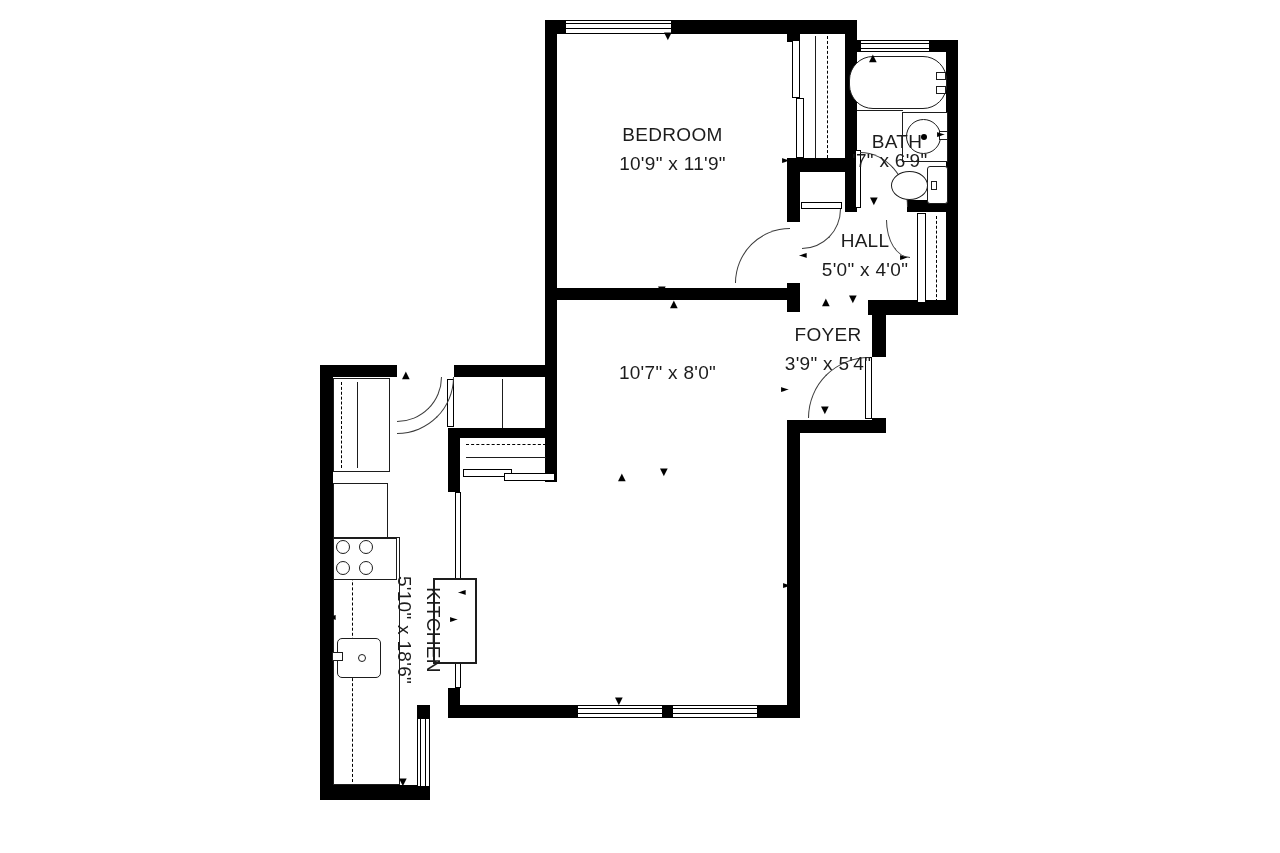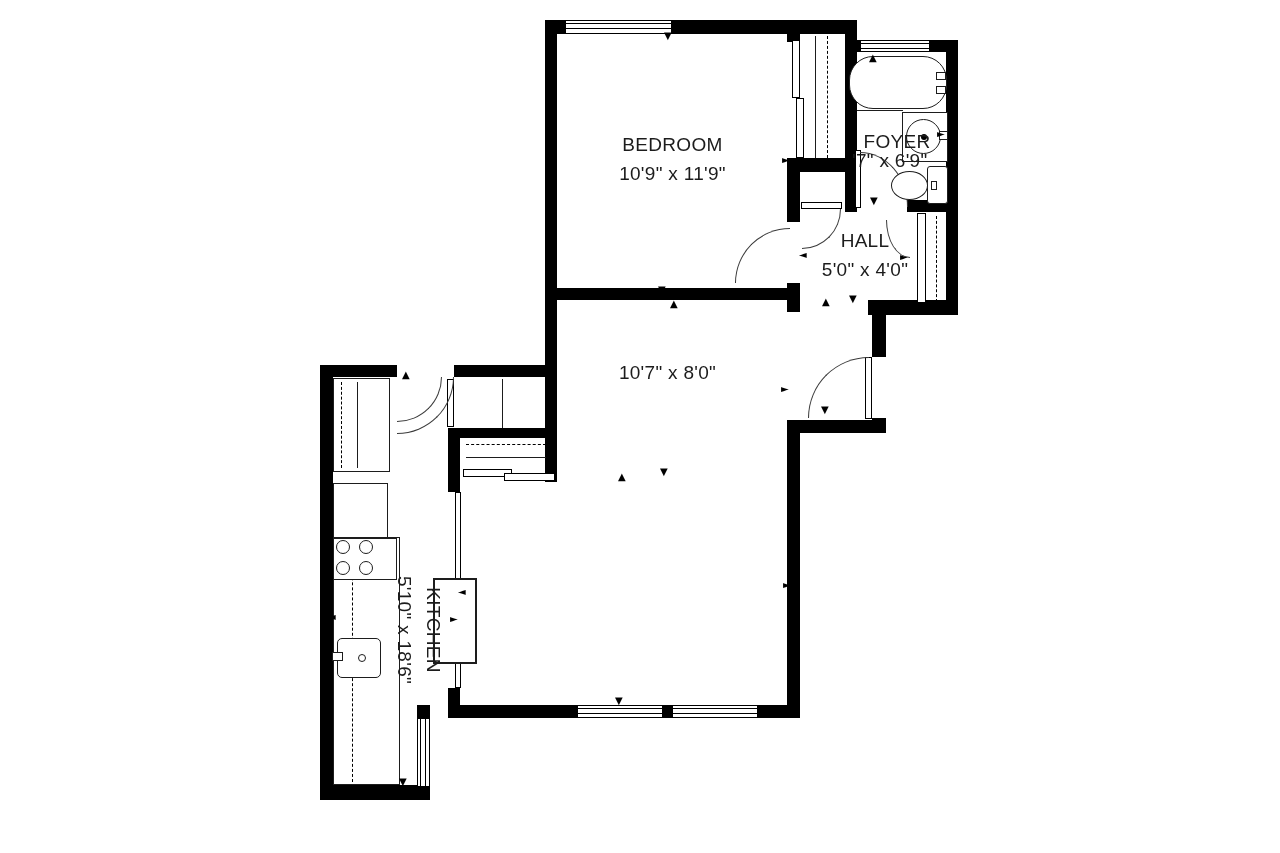--- a/index.html
+++ b/index.html
@@ -141,33 +141,37 @@
   <span class="mk" style="left:783px;top:580px">►</span>
   <span class="mk" style="left:615px;top:696px">▼</span>
   <span class="mk" style="left:618px;top:472px">▲</span>
   <span class="mk" style="left:660px;top:467px">▼</span>
   <span class="mk" style="left:402px;top:370px">▲</span>
   <span class="mk" style="left:328px;top:612px">◄</span>
   <span class="mk" style="left:399px;top:777px">▼</span>
   <span class="mk" style="left:458px;top:587px">◄</span>
   <span class="mk" style="left:450px;top:614px">►</span>
 
-  <div class="rlabel" style="left:560px;top:130px;width:225px">
+  <div class="rlabel" style="left:560px;top:120px;width:225px">
     <div>BEDROOM</div>
     <div>10'9" x 11'9"</div>
   </div>
   <div class="rlabel" style="left:857px;top:127px;width:80px">
-    <div>FOYER</div>
+    <div>BATH</div>
   </div>
   <div class="rlabel" style="left:852px;top:146px;text-align:left">
     <div>'7" x 6'9"</div>
   </div>
   <div class="rlabel" style="left:810px;top:226px;width:110px">
     <div>HALL</div>
     <div>5'0" x 4'0"</div>
+  </div>
+  <div class="rlabel" style="left:778px;top:320px;width:100px">
+    <div>FOYER</div>
+    <div>3'9" x 5'4"</div>
   </div>
   <div class="rlabel" style="left:555px;top:358px;width:225px">
     <div>10'7" x 8'0"</div>
   </div>
   <div class="rlabel rot" style="left:354px;top:601px;width:130px">
     <div>KITCHEN</div>
     <div>5'10" x 18'6"</div>
   </div>
 
 </div>

